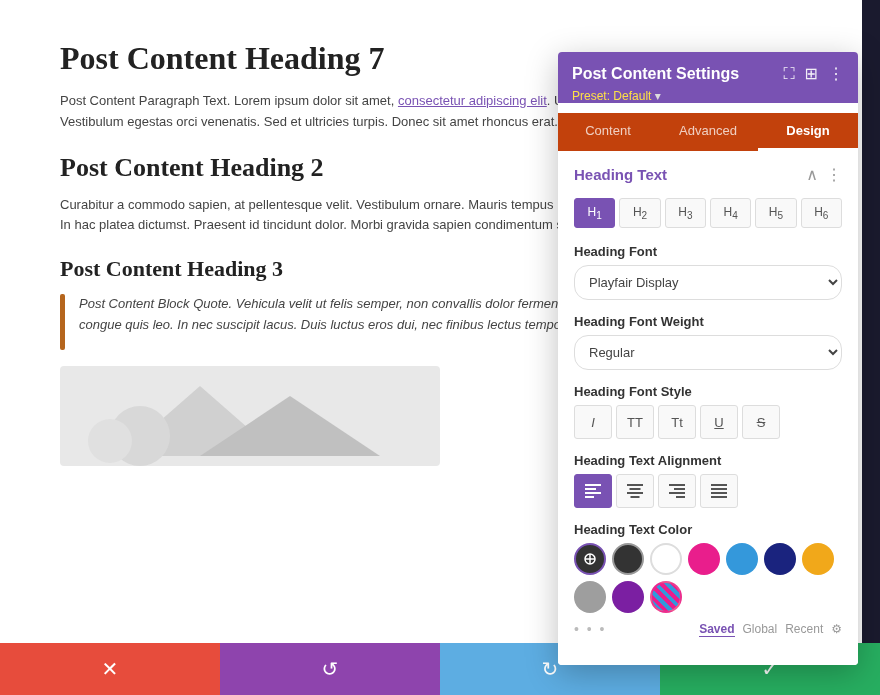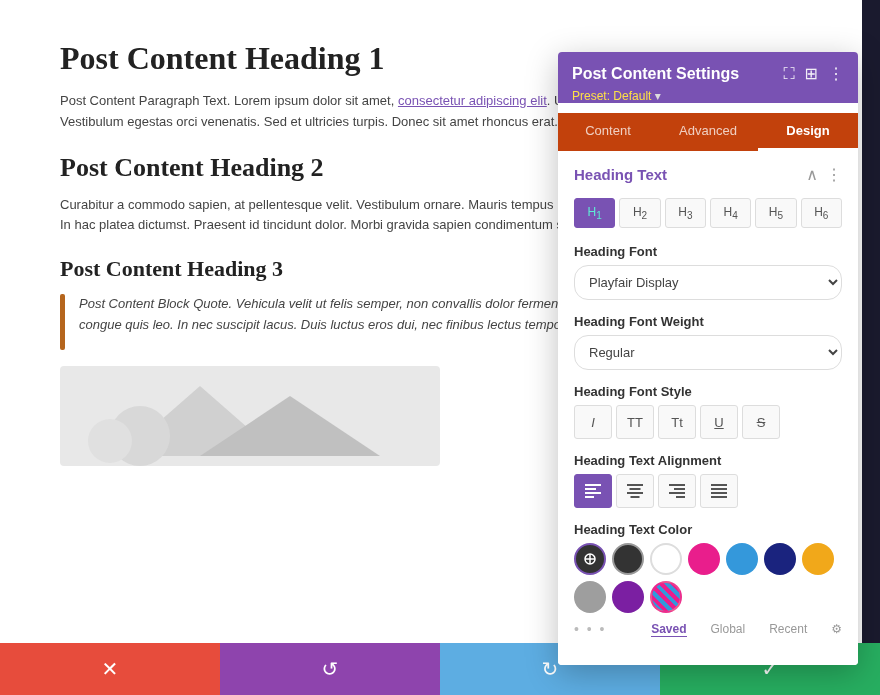--- a/index.html
+++ b/index.html
@@ -236,21 +236,21 @@
       border-radius: 3px;
       font-family: Arial, sans-serif;
       font-size: 12px;
       color: #555;
       cursor: pointer;
       text-align: center;
     }
 
     .h-btn.active {
       background: #7952b3;
-      color: #5eead4;
+      color: #ffffff;
       border-color: #7952b3;
     }
 
     
     .field-group {
       margin-bottom: 14px;
     }
 
     .field-label {
       font-family: Arial, sans-serif;
@@ -360,21 +360,21 @@
     }
 
     .color-footer .dots {
       letter-spacing: 2px;
       font-size: 14px;
       color: #bbb;
     }
 
     .color-footer .tabs-small {
       display: flex;
-      gap: 24px;
+      gap: 8px;
       justify-content: flex-end;
     }
 
     .color-footer .tabs-small span {
       cursor: pointer;
     }
 
     .color-footer .tabs-small .active-tab {
       color: #7952b3;
       font-weight: 600;
@@ -408,21 +408,21 @@
 
     
     .panel-body::-webkit-scrollbar { width: 4px; }
     .panel-body::-webkit-scrollbar-track { background: #f0f0f0; }
     .panel-body::-webkit-scrollbar-thumb { background: #ccc; border-radius: 2px; }
   </style>
 </head>
 <body>
 
 <div class="content-area">
-  <h1>Post Content Heading 1</h1>
+  <h1>Post Content Heading 7</h1>
   <p>Post Content Paragraph Text. Lorem ipsum dolor sit amet, <a href="#">consectetur adipiscing elit</a>. Ut vitae congue libero, nec finibus purus. Vestibulum egestas orci venenatis. Sed et ultricies turpis. Donec sit amet rhoncus erat. Phasellus vitae mi eu aliquam.</p>
   <h2>Post Content Heading 2</h2>
   <p>Curabitur a commodo sapien, at pellentesque velit. Vestibulum ornare. Mauris tempus massa orci, vitae lacinia tortor maximus sit amet. In hac platea dictumst. Praesent id tincidunt dolor. Morbi gravida sapien condimentum sapien tempus consequat.</p>
   <h3>Post Content Heading 3</h3>
   <div class="blockquote-wrapper">
     <div class="blockquote-bar"></div>
     <p class="blockquote-text">Post Content Block Quote. Vehicula velit ut felis semper, non convallis dolor fermentum. Sed sed nisl, tempus ut semper sed, congue quis leo. In nec suscipit lacus. Duis luctus eros dui, nec finibus lectus tempor nec. Pellentesque at tincidunt augue.</p>
   </div>
   <div class="mountain-placeholder">
     <svg class="mountain-svg" viewBox="0 0 380 100" xmlns="http://www.w3.org/2000/svg">

